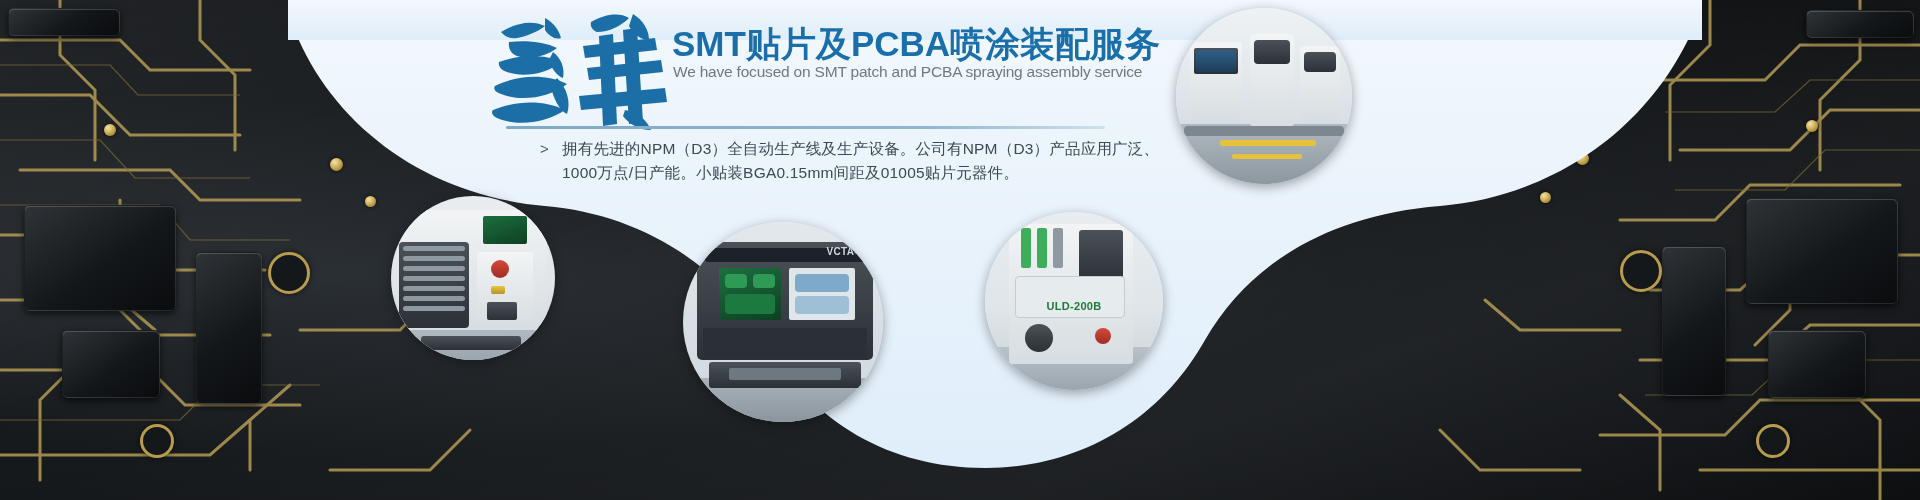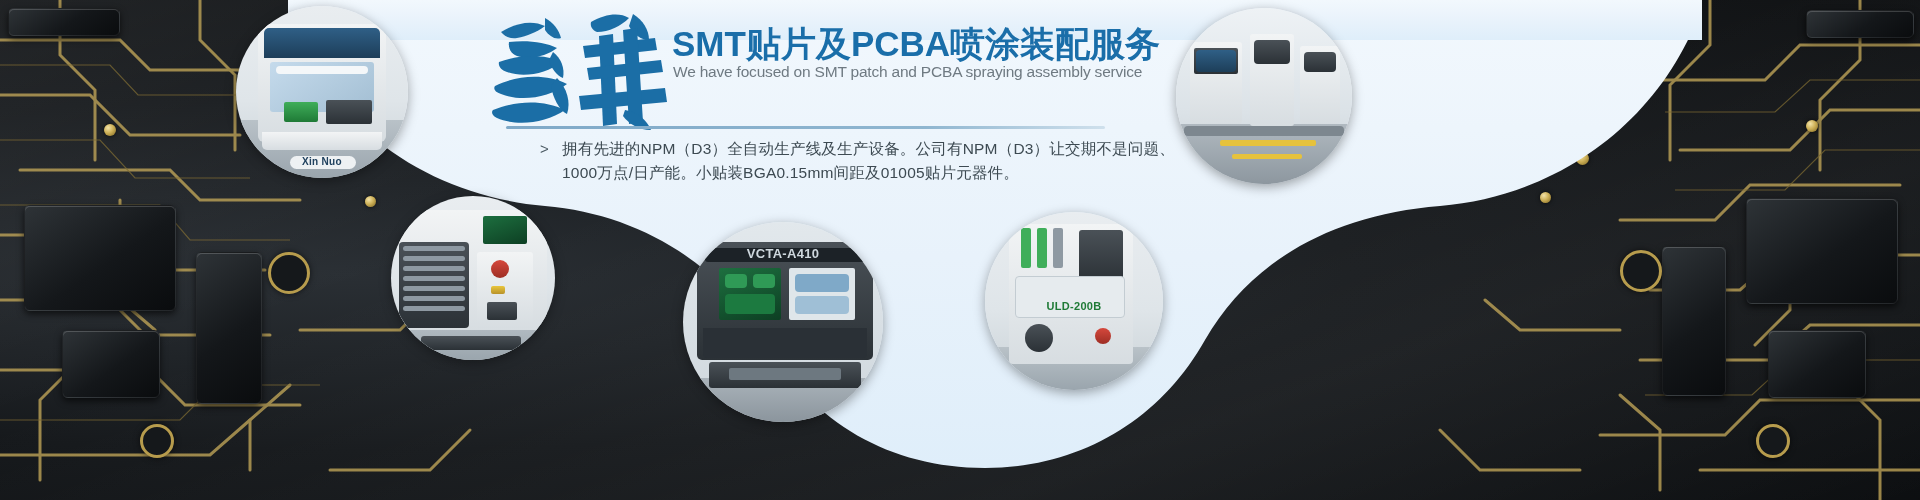--- a/index.html
+++ b/index.html
@@ -214,40 +214,25 @@
     <div class="headline">SMT贴片及PCBA喷涂装配服务</div>
 
     <div class="subline">We have focused on SMT patch and PCBA spraying assembly service</div>
 
 
     <div class="divider"></div>
 
     <div class="bullets">
       <div class="bullet">
         <span class="mk">&gt;</span>
-        <span class="bd">拥有先进的NPM（D3）全自动生产线及生产设备。公司有NPM（D3）让交期不是问题、1000万点/日产能。小贴装BGA0.15mm间距及01005贴片元器件。</span>
+        <span class="bd">拥有先进的NPM（D3）全自动生产线及生产设备。公司有NPM（D3）产品应用广泛、1000万点/日产能。小贴装BGA0.15mm间距及01005贴片元器件。</span>
       </div>
     </div>
   </div>
 
-  <div class="photo" style="left:236px;top:6px;width:172px;height:172px;">
-    <div class="inner">
-      <div class="m-wall"></div>
-      <div class="m-floor"></div>
-      <div class="m-body m-light" style="left:22px;top:18px;width:128px;height:118px;border-radius:6px;"></div>
-      <div class="m-body m-blue" style="left:28px;top:22px;width:116px;height:30px;border-radius:5px 5px 0 0;"></div>
-      <div class="m-body m-glass" style="left:34px;top:56px;width:104px;height:50px;border-radius:3px;"></div>
-      <div class="m-body" style="left:40px;top:60px;width:92px;height:8px;background:#f4f7f9;"></div>
-      <div class="m-body m-green" style="left:48px;top:96px;width:34px;height:20px;border-radius:2px;"></div>
-      <div class="m-body m-dark" style="left:90px;top:94px;width:46px;height:24px;border-radius:2px;"></div>
-      <div class="m-body m-light" style="left:26px;top:126px;width:120px;height:18px;border-radius:0 0 5px 5px;"></div>
-      <div class="m-body" style="left:54px;top:150px;width:66px;height:13px;border-radius:7px;background:#eef1f3;"></div>
-      <div class="cap" style="top:150px;color:#20415e;">Xin Nuo</div>
-    </div>
-  </div>
 
   <div class="photo" style="left:391px;top:196px;width:164px;height:164px;">
     <div class="inner">
       <div class="m-wall"></div>
       <div class="m-floor" style="height:26%;"></div>
       <div class="m-body m-light" style="left:8px;top:14px;width:148px;height:120px;"></div>
       <div class="m-body m-dark" style="left:8px;top:46px;width:70px;height:86px;"></div>
       <div class="m-body" style="left:12px;top:50px;width:62px;height:5px;background:#8e99a2;"></div>
       <div class="m-body" style="left:12px;top:60px;width:62px;height:5px;background:#8e99a2;"></div>
       <div class="m-body" style="left:12px;top:70px;width:62px;height:5px;background:#8e99a2;"></div>
@@ -273,21 +258,21 @@
       <div class="m-body m-screen" style="left:36px;top:46px;width:62px;height:52px;border-radius:2px;"></div>
       <div class="m-body" style="left:42px;top:52px;width:22px;height:14px;background:#2f9a56;"></div>
       <div class="m-body" style="left:70px;top:52px;width:22px;height:14px;background:#2f9a56;"></div>
       <div class="m-body" style="left:42px;top:72px;width:50px;height:20px;background:#1c7a40;"></div>
       <div class="m-body" style="left:106px;top:46px;width:66px;height:52px;background:#dfe6ea;border-radius:2px;"></div>
       <div class="m-body" style="left:112px;top:52px;width:54px;height:18px;background:#7fa9c8;"></div>
       <div class="m-body" style="left:112px;top:74px;width:54px;height:18px;background:#9fbfd6;"></div>
       <div class="m-body" style="left:20px;top:106px;width:164px;height:30px;background:#2a3036;border-radius:0 0 4px 4px;"></div>
       <div class="m-body m-dark" style="left:26px;top:140px;width:152px;height:26px;border-radius:3px;"></div>
       <div class="m-body" style="left:46px;top:146px;width:112px;height:12px;background:#6d7880;border-radius:2px;"></div>
-      <div class="cap" style="top:24px;color:#cfd8de;font-size:13px;">VCTA-A410</div>
+      <div class="cap" style="top:24px;color:#cfd8de;font-size:10px;text-align:right;">VCTA-A410</div>
     </div>
   </div>
 
   <div class="photo" style="left:985px;top:212px;width:178px;height:178px;">
     <div class="inner">
       <div class="m-wall"></div>
       <div class="m-floor" style="height:24%;"></div>
       <div class="m-body m-light" style="left:24px;top:12px;width:124px;height:140px;border-radius:4px;"></div>
       <div class="m-body" style="left:36px;top:16px;width:10px;height:40px;background:#3fae5a;border-radius:2px;"></div>
       <div class="m-body" style="left:52px;top:16px;width:10px;height:40px;background:#3fae5a;border-radius:2px;"></div>

